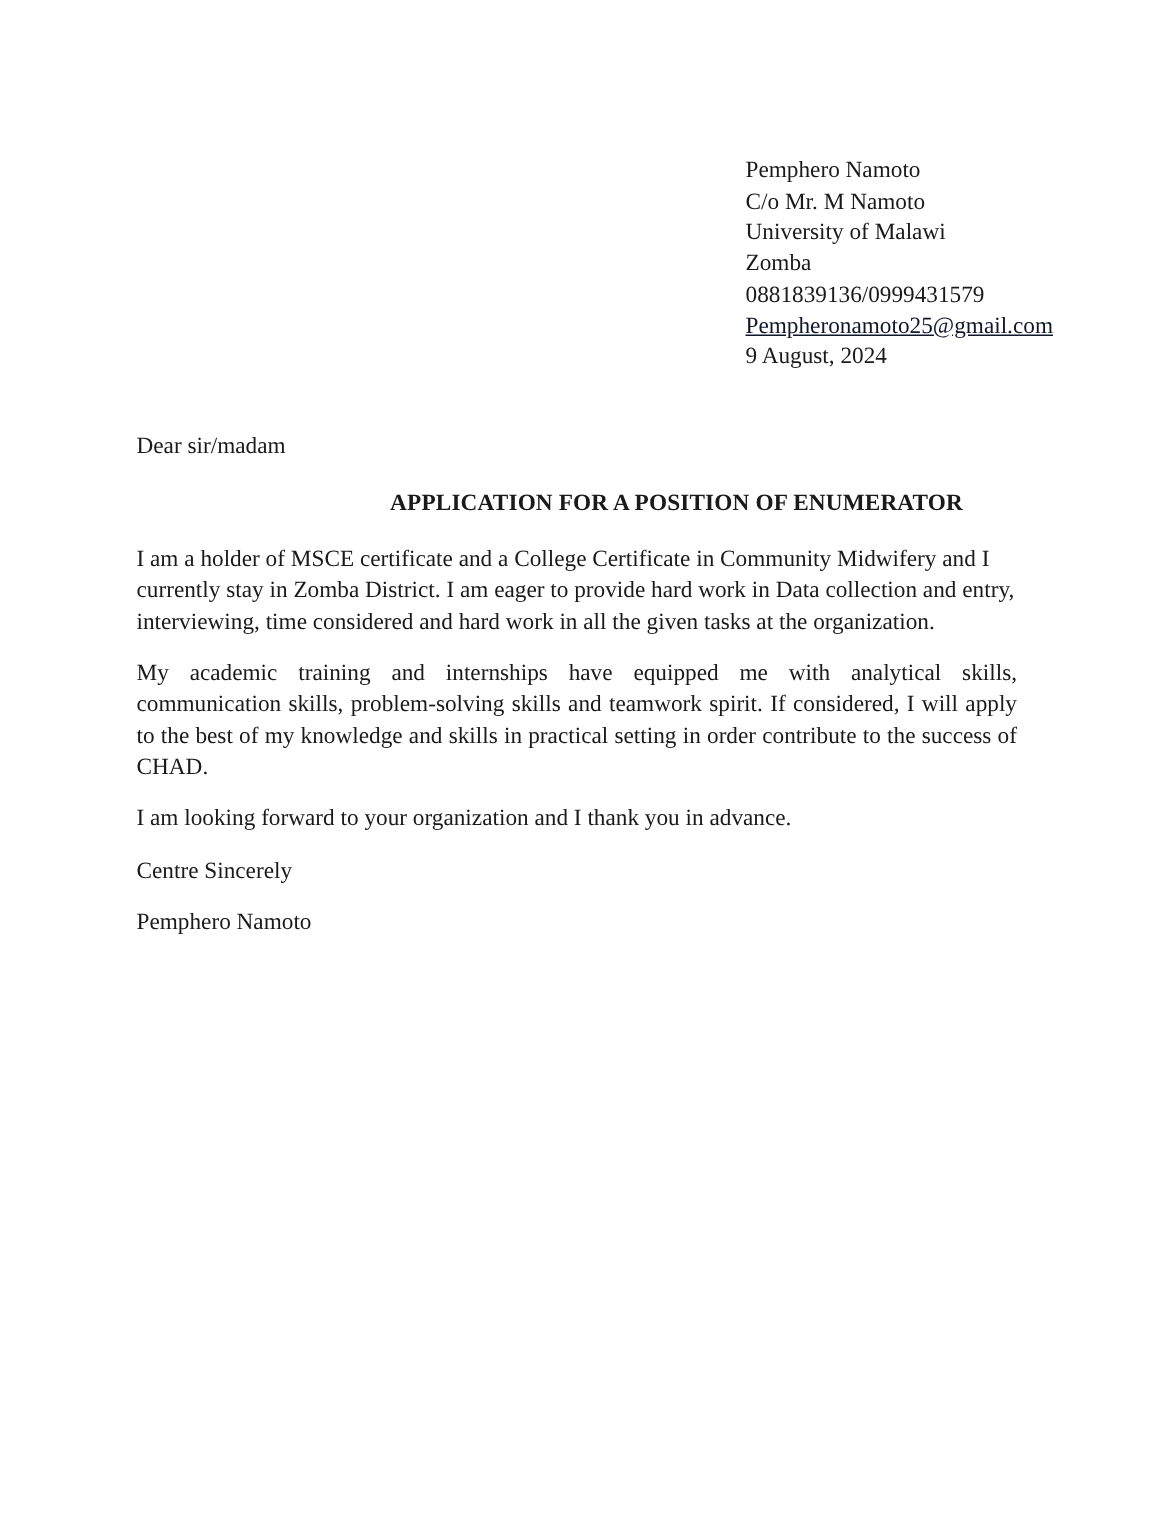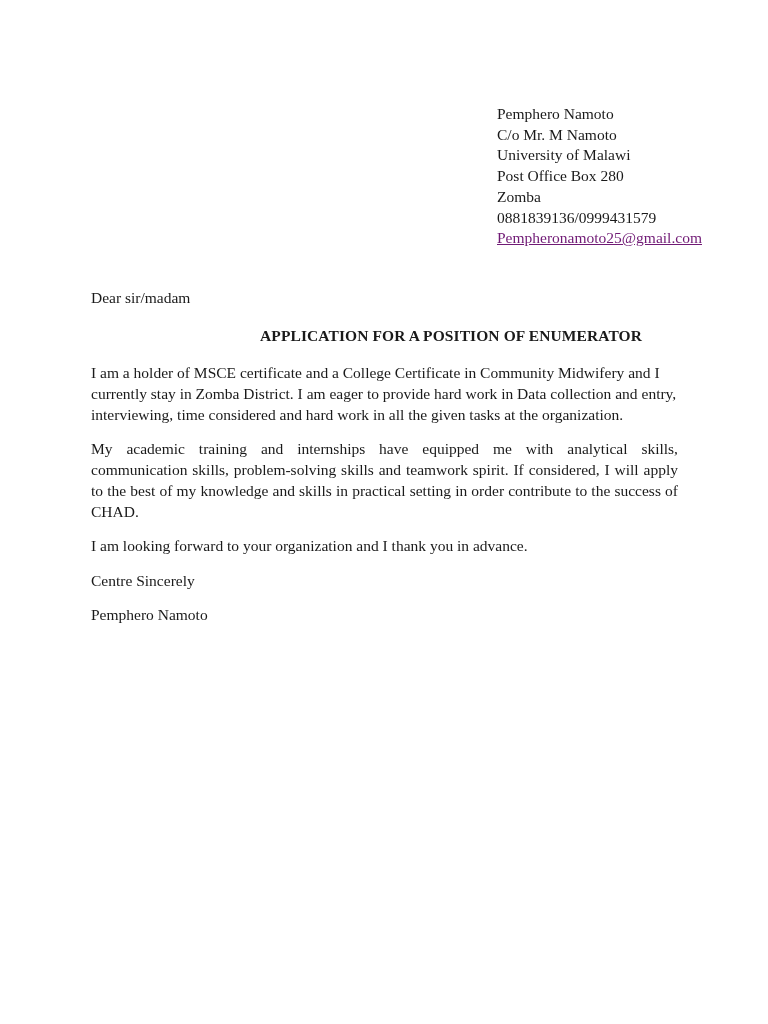--- a/index.html
+++ b/index.html
@@ -22,21 +22,21 @@
     font-size: 15.5px;
     line-height: 20.7px;
   }
   .address {
     margin-left: 406px;
     width: 181px;
   }
   .address div { white-space: nowrap; }
   .email-line { white-space: normal; }
   .email-link {
-    color: #701a75;
+    color: #0f172a;
     text-decoration: underline;
     overflow-wrap: anywhere;
     word-break: break-all;
     cursor: pointer;
   }
   .salutation { margin-top: 39px; }
   .subject {
     margin-top: 17px;
     text-align: right;
     font-weight: 700;
@@ -50,26 +50,26 @@
 </style>
 </head>
 <body>
 
 <div class="page">
 
   <div class="address">
     <div>Pemphero Namoto</div>
     <div>C/o Mr. M Namoto</div>
     <div>University of Malawi</div>
-    <div>Post Office Box 280</div>
     <div>Zomba</div>
     <div>0881839136/0999431579</div>
     <div class="email-line">
       <a class="email-link">Pempheronamoto25@gmail.com</a>
     </div>
+    <div>9 August, 2024</div>
   </div>
 
   <div class="salutation">Dear sir/madam</div>
 
   <div class="subject">APPLICATION FOR A POSITION OF ENUMERATOR</div>
 
 
   <p class="para">I am a holder of MSCE certificate and a College Certificate in Community Midwifery and I currently stay in Zomba District. I am eager to provide hard work in Data collection and entry, interviewing, time considered and hard work in all the given tasks at the organization.</p>
 
   <p class="para justify">My academic training and internships have equipped me with analytical skills, communication skills, problem-solving skills and teamwork spirit. If considered, I will apply to the best of my knowledge and skills in practical setting in order contribute to the success of CHAD.</p>

